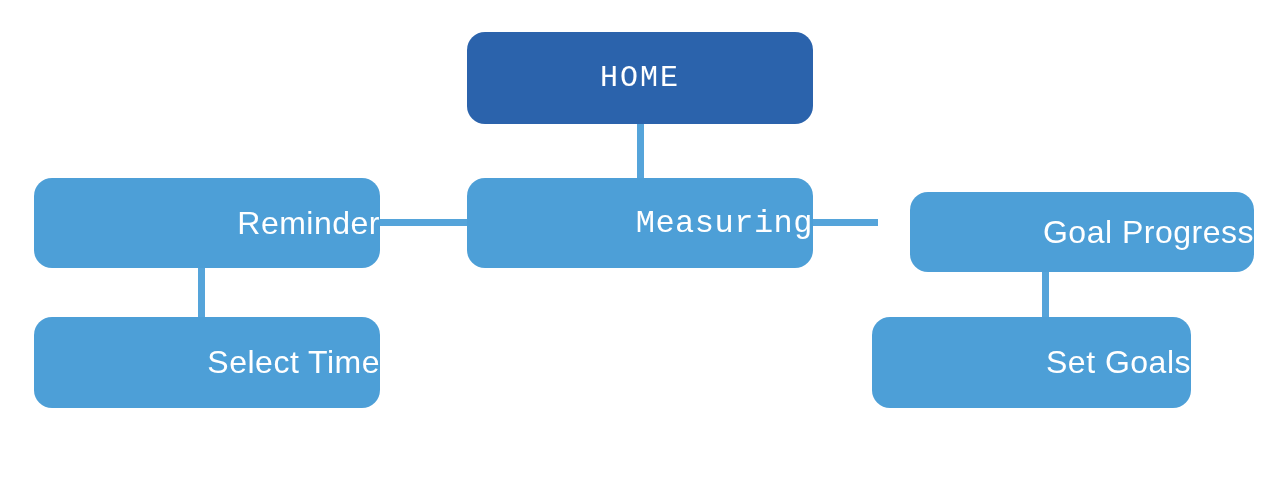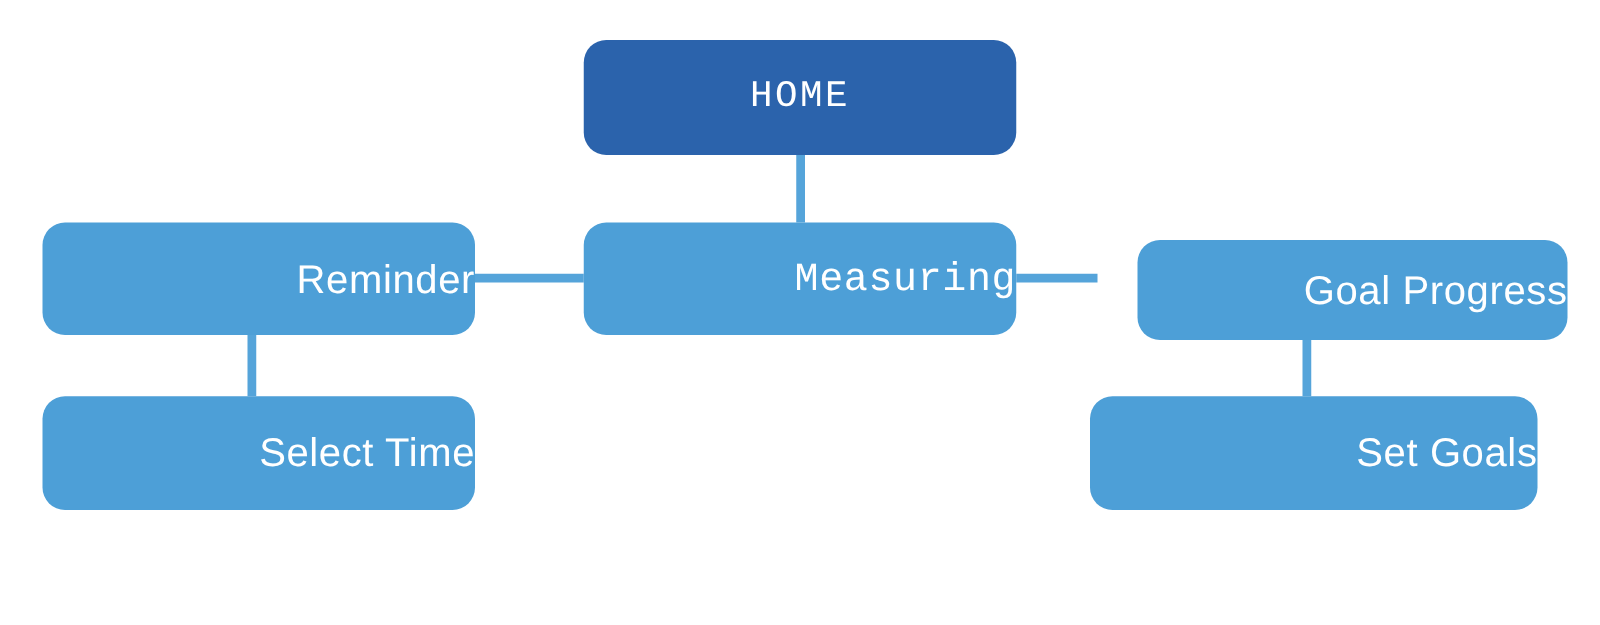--- a/index.html
+++ b/index.html
@@ -42,21 +42,21 @@
     position: absolute;
     background: #55a4da;
   }
 
   
   #n-home          { left: 467px; top: 32px;  width: 346px; height: 92px; }
   #n-reminder      { left: 34px;  top: 178px; width: 346px; height: 90px; }
   #n-measuring     { left: 467px; top: 178px; width: 346px; height: 90px; font-family: Liberation Mono, monospace; }
   #n-goal-progress { left: 878px; top: 192px; width: 344px; height: 80px; margin-left: 32px; }
   #n-select-time   { left: 34px;  top: 317px; width: 346px; height: 91px; }
-  #n-set-goals     { left: 872px; top: 317px; width: 358px; height: 91px; }
+  #n-set-goals     { left: 872px; top: 317px; width: 319px; height: 91px; }
 
   #e-home-measuring    { left: 637px;  top: 124px; width: 7px;  height: 54px; }
   #e-reminder-measuring{ left: 380px;  top: 219px; width: 87px; height: 7px;  }
   #e-measuring-goal    { left: 813px;  top: 219px; width: 65px; height: 7px;  }
   #e-reminder-select   { left: 198px;  top: 268px; width: 7px;  height: 49px; }
   #e-goal-setgoals     { left: 1042px; top: 268px; width: 7px;  height: 49px; }
 </style>
 </head>
 <body>
 

